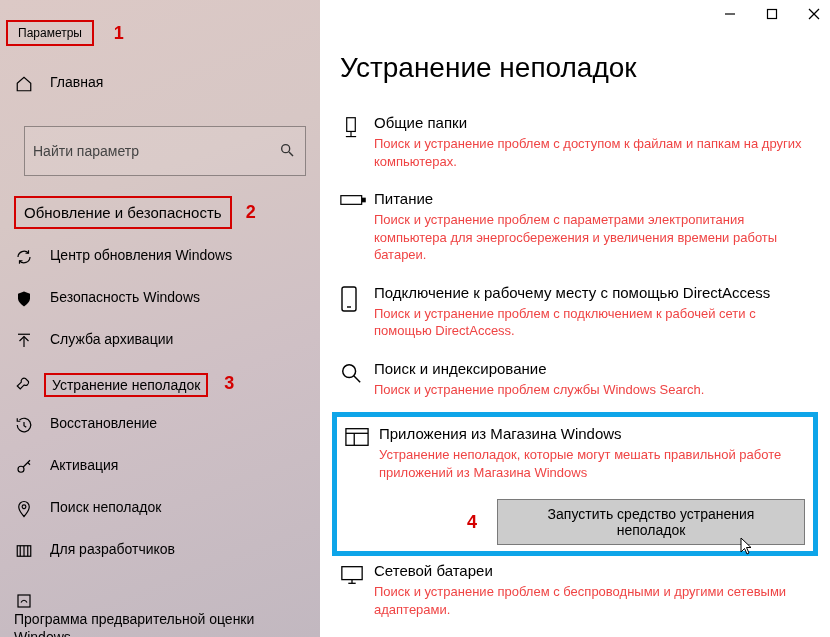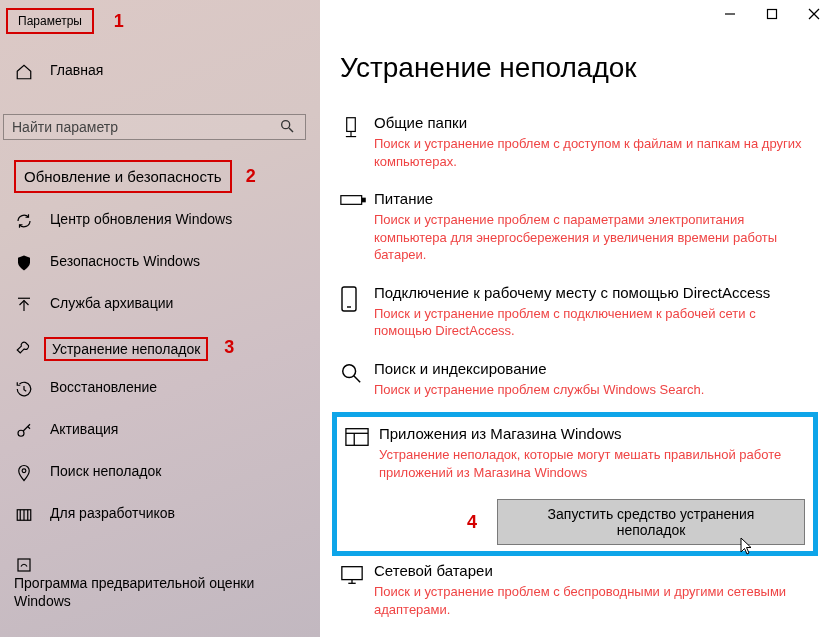--- a/index.html
+++ b/index.html
@@ -16,21 +16,21 @@
     display: flex;
     width: 100%;
     height: 100%;
     position: relative;
   }
   
   .sidebar {
     width: 320px;
     height: 100%;
     background: linear-gradient(160deg, #dcc9c6 0%, #d7c7c5 30%, #cfc0c5 60%, #c2b8c0 100%);
-    padding: 8px 0 0 0;
+    padding: 20px 0 0 0;
   }
   .app-title {
     display: inline-block;
     padding: 4px 10px;
     font-size: 12px;
     margin-left: 6px;
     border: 2px solid #d40000;
   }
   .annot-title {
     color: #d40000;
@@ -51,22 +51,22 @@
   .nav-item .icon {
     width: 20px;
     height: 20px;
     margin-right: 16px;
     display: flex;
     align-items: center;
     justify-content: center;
   }
   .nav-item .label { flex: 1; }
   .search-box {
-    margin: 10px 14px 12px 3px;
-    height: 26px;
+    margin: 10px 14px 12px 24px;
+    height: 50px;
     border: 1px solid rgba(0,0,0,0.35);
     background: rgba(255,255,255,0.08);
     display: flex;
     align-items: center;
     padding: 0 8px;
   }
   .search-box input {
     flex: 1;
     background: transparent;
     border: none;

